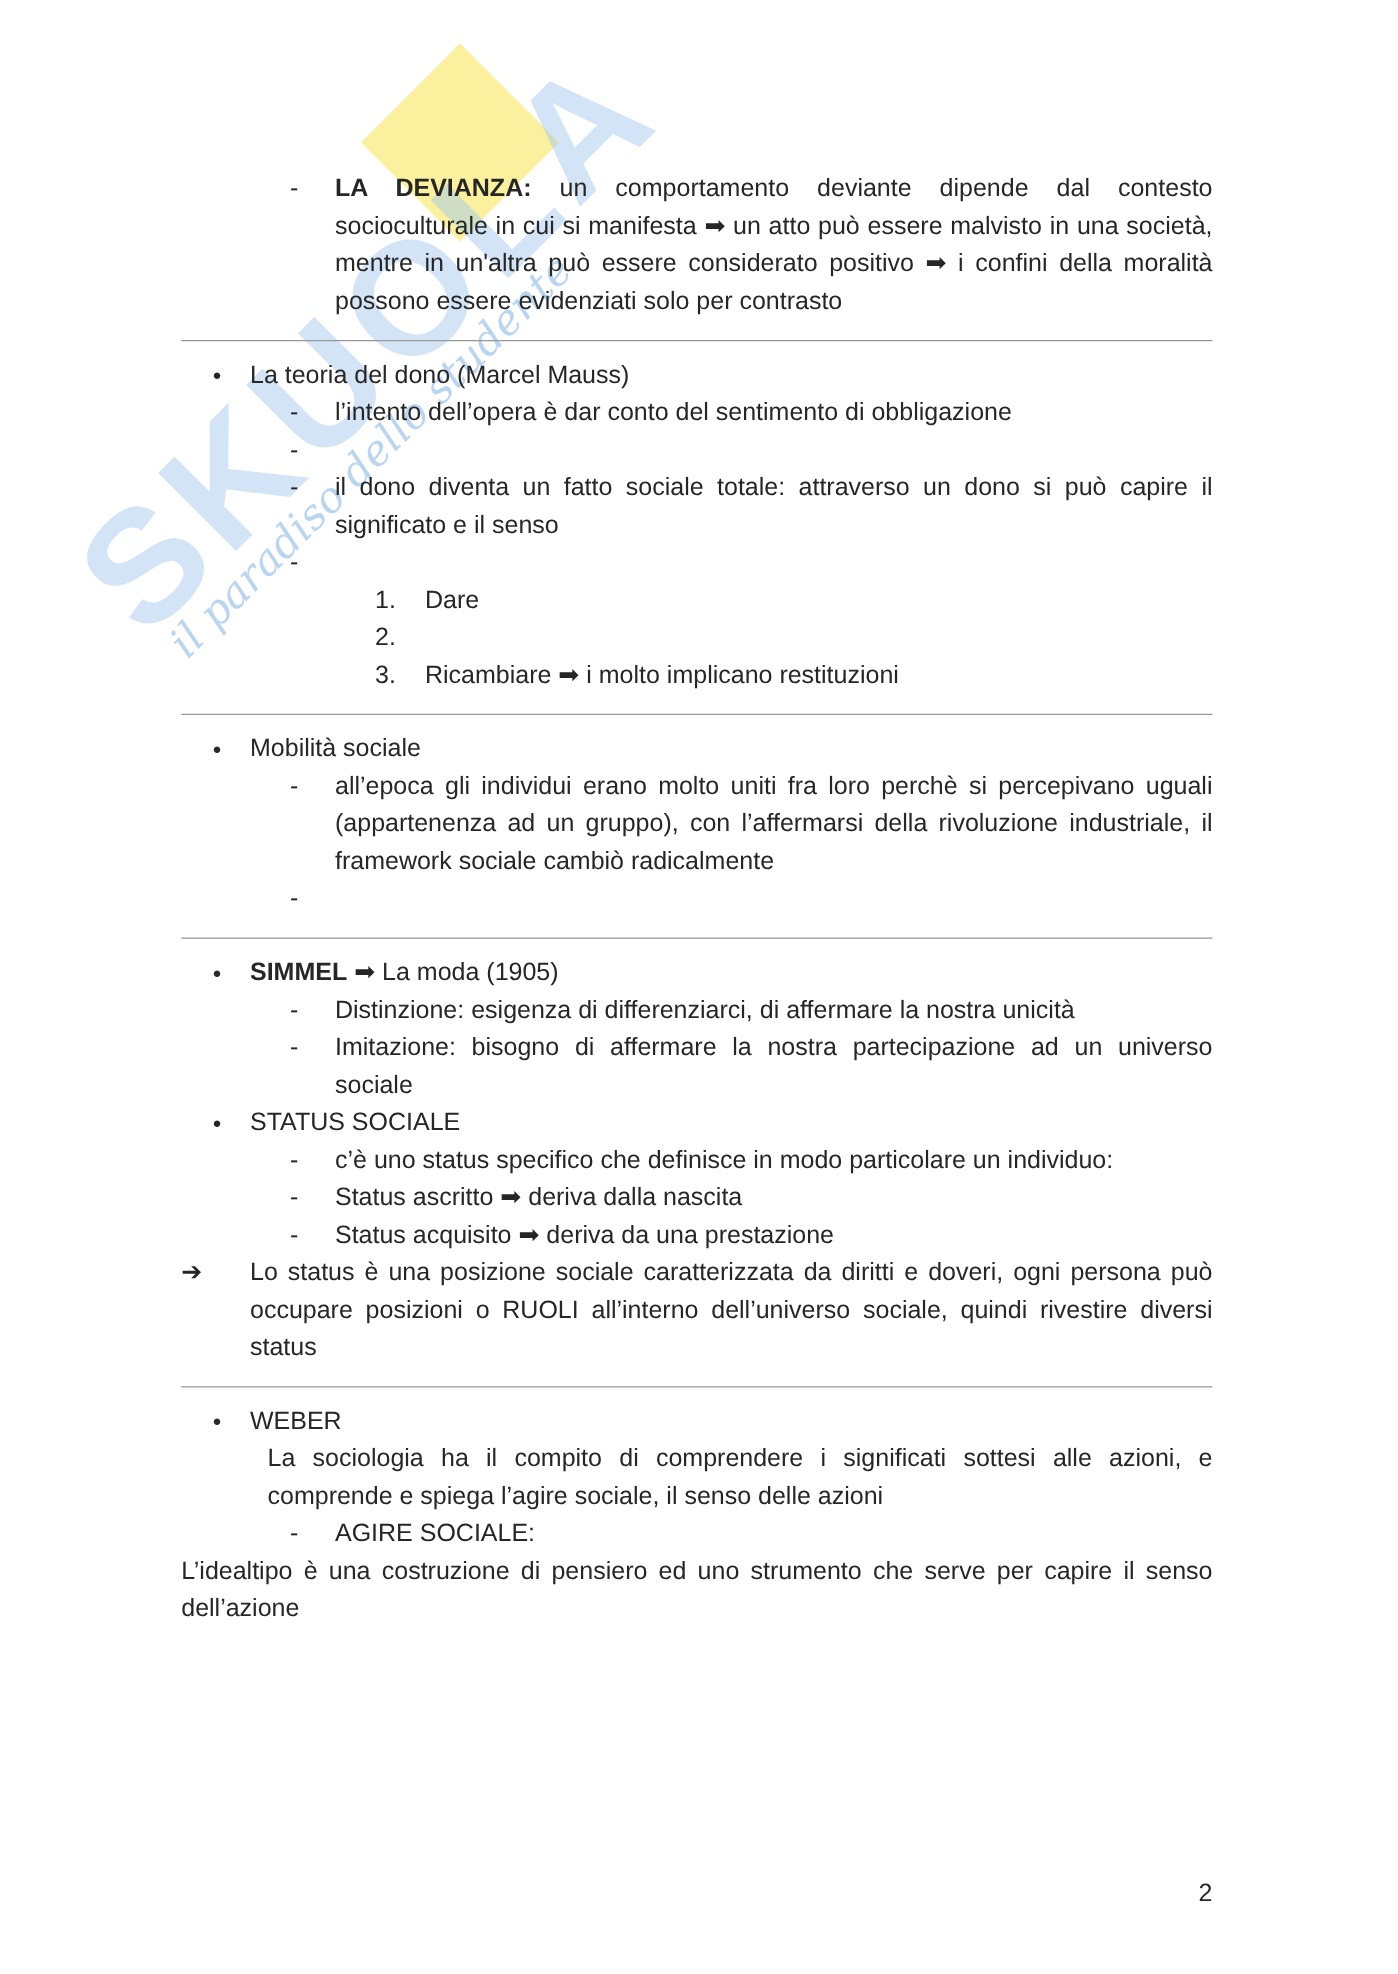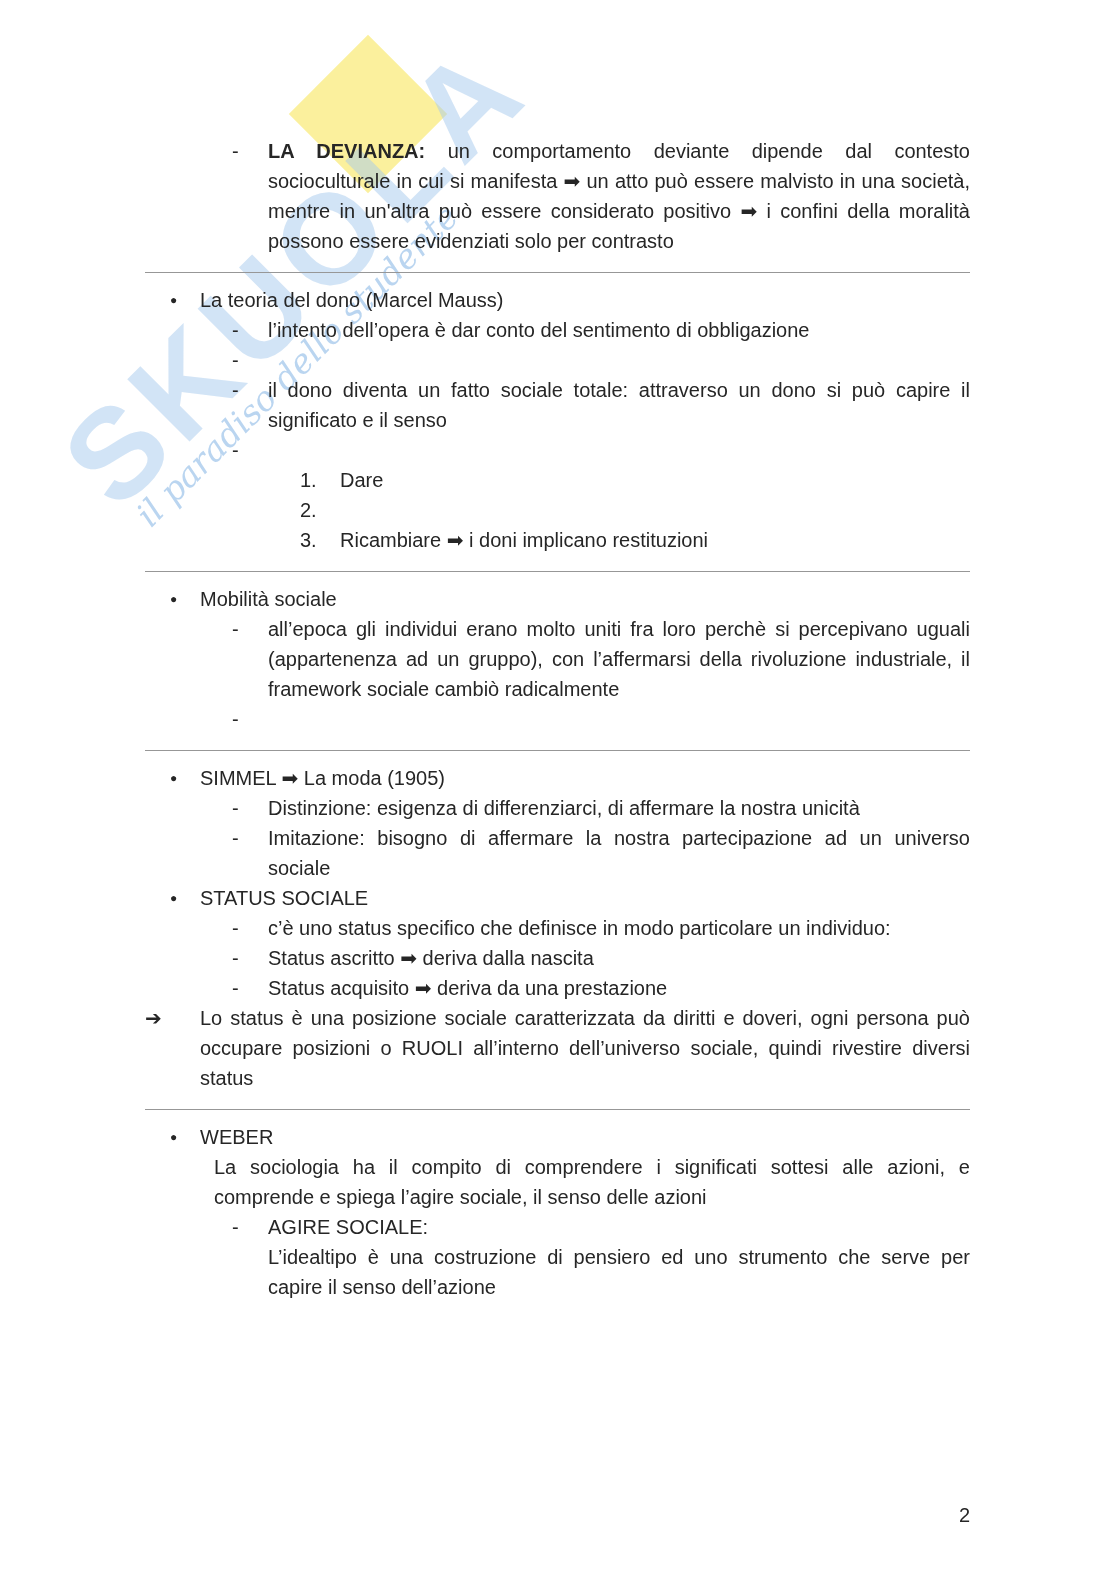--- a/index.html
+++ b/index.html
@@ -40,23 +40,23 @@
   .row .marker { flex:0 0 auto; }
   .row .text { flex:1 1 auto; min-width:0; }
   .justify { text-align:justify; }
 
   .m-bullet { width:30px; margin-left:25px; font-size:12px; line-height:30px; }
   .m-dash   { width:36px; margin-left:87px; }
   .m-num    { width:40px; margin-left:155px; }
   .m-arrow  { width:55px; }
 
   .heading { font-weight:normal; }
-  .hb { font-weight:normal; }
+  .hb { font-weight:bold; }
   .ind-heading { margin-left:69px; }
-  .ind-dash { margin-left:123px; }
+  .ind-dash { }
 
   .rule { border-top:1px solid #979797; height:0; margin:16px 0 12px; }
 
   .pagenum { position:absolute; right:148px; bottom:52px; font-size:20px; z-index:2; }
 </style>
 </head>
 <body>
 
 <div class="watermark">
   <div class="wm-diamond"></div>
@@ -95,21 +95,21 @@
   </div>
   <div class="row">
     <span class="marker m-num">1.</span>
     <div class="text">Dare</div>
   </div>
   <div class="row">
     <span class="marker m-num">2.</span>
   </div>
   <div class="row">
     <span class="marker m-num">3.</span>
-    <div class="text">Ricambiare ➡ i doni implicano restituzioni</div>
+    <div class="text">Ricambiare ➡ i molto implicano restituzioni</div>
   </div>
 
   <div class="rule"></div>
 
   <div class="row">
     <span class="marker m-bullet">●</span>
     <div class="text heading">Mobilità sociale</div>
   </div>
   <div class="row">
     <span class="marker m-dash">-</span>

